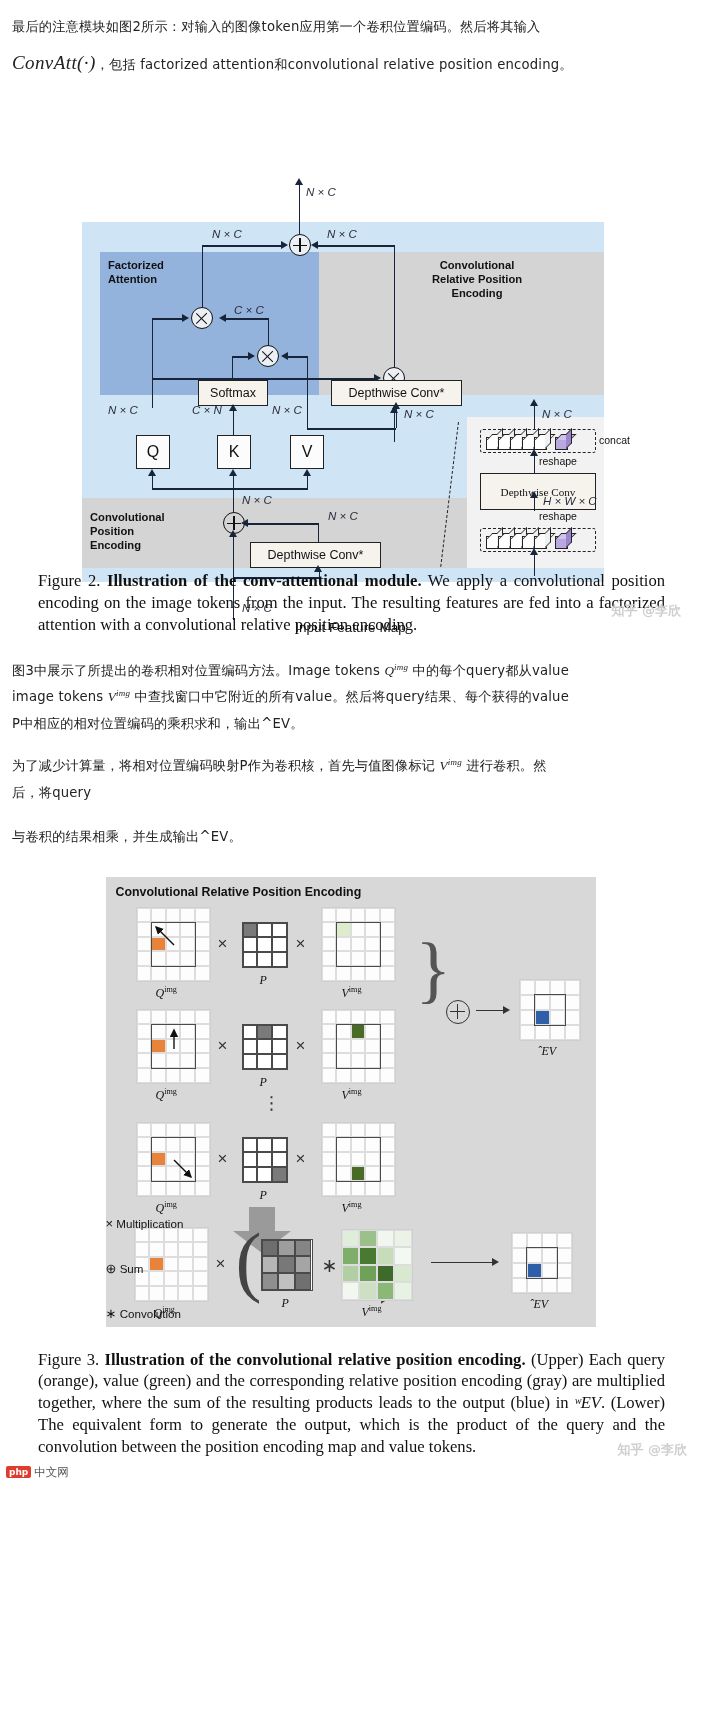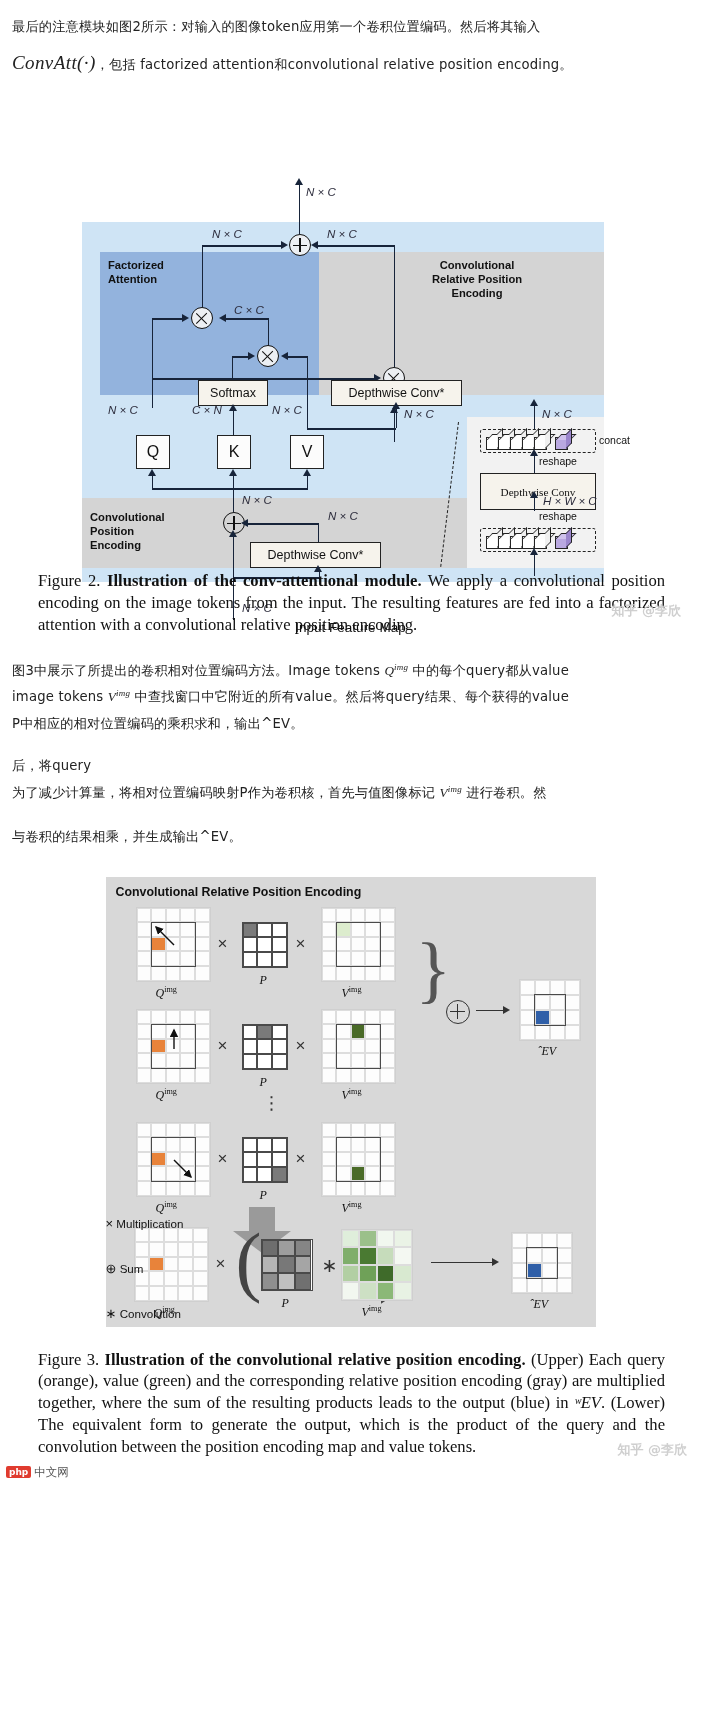--- a/index.html
+++ b/index.html
@@ -379,22 +379,22 @@
     <div class="wm" style="right:20px; top:-34px;">知乎 @李欣</div>
   </div>
 
   <div style="padding:22px 12px 0 12px;">
     <div class="cn-para" style="padding:0;"><span>图3中展示了所提出的卷积相对位置编码方法。Image tokens </span><span class="mathi"><span>Q</span><sup>img</sup></span><span> 中的每个query都从value</span></div>
     <div class="cn-para" style="padding:0;"><span>image tokens </span><span class="mathi"><span>V</span><sup>img</sup></span><span> 中查找窗口中它附近的所有value。然后将query结果、每个获得的value</span></div>
     <div class="cn-para" style="padding:0;">P中相应的相对位置编码的乘积求和，输出^EV。</div>
   </div>
 
   <div style="padding:16px 12px 0 12px;">
+    <div class="cn-para" style="padding:0;"><span>为了减少计算量，将相对位置编码映射P作为卷积核，首先与值图像标记 </span><span class="mathi"><span>V</span><sup>img</sup></span><span> 进行卷积。然</span></div>
     <div class="cn-para" style="padding:0;">后，将query</div>
-    <div class="cn-para" style="padding:0;"><span>为了减少计算量，将相对位置编码映射P作为卷积核，首先与值图像标记 </span><span class="mathi"><span>V</span><sup>img</sup></span><span> 进行卷积。然</span></div>
   </div>
 
   <div style="padding:18px 12px 0 12px;">
     <div class="cn-para" style="padding:0;">与卷积的结果相乘，并生成输出^EV。</div>
   </div>
 
   <div style="padding:26px 0 0 0;">
     <div class="fig3">
 
       <div class="f3-title">Convolutional Relative Position Encoding</div>

